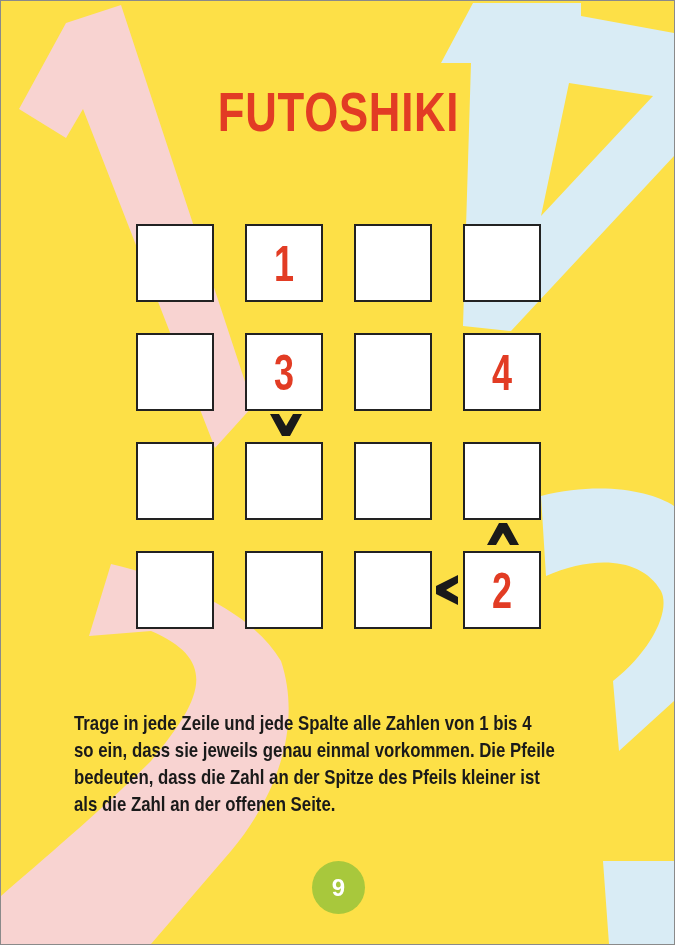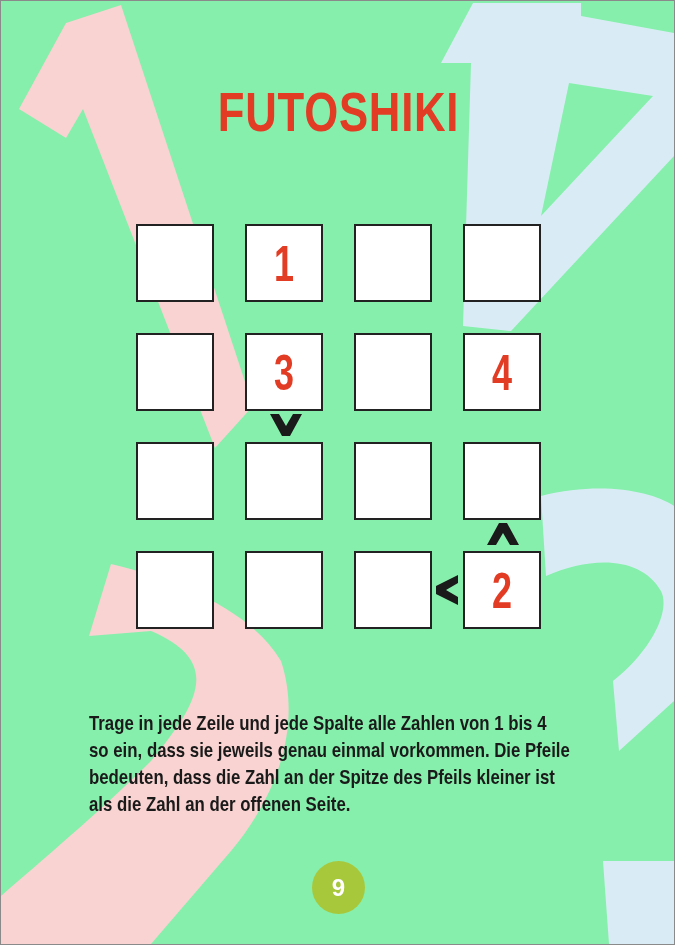--- a/index.html
+++ b/index.html
@@ -1,19 +1,19 @@
 <!DOCTYPE html>
 <html><head>
 <meta charset="utf-8">
 <style>
   html, body { margin: 0; padding: 0; background: #ffffff; }
   body { width: 675px; height: 945px; overflow: hidden; position: relative; }
   .page {
     position: absolute; left: 0; top: 0; width: 673px; height: 943px;
-    border: 1px solid #8a8a8a; background: #86efac; overflow: hidden;
+    border: 1px solid #8a8a8a; background: #fde047; overflow: hidden;
   }
   .bg-svg { position: absolute; left: 0; top: 0; width: 673px; height: 943px; }
   .title {
     position: absolute; left: 0; width: 673px; top: 78px; text-align: center;
     font-family: "Liberation Sans", sans-serif; font-weight: bold;
     font-size: 56px; letter-spacing: 1px; color: #e23c24;
     transform: scaleX(0.78); transform-origin: 341px 0;
   }
   .cell {
     position: absolute; width: 74px; height: 74px;
@@ -21,21 +21,21 @@
   }
   .cell-value {
     position: absolute; left: 0; top: 0; width: 74px; height: 74px;
     line-height: 76px; text-align: center;
     font-family: "Liberation Sans", sans-serif; font-weight: bold;
     font-size: 50px; color: #e23c24;
     transform: scaleX(0.72);
   }
   .arrow { position: absolute; }
   .instructions {
-    position: absolute; left: 88px; top: 708px; width: 500px;
+    position: absolute; left: 73px; top: 708px; width: 500px;
     font-family: "Liberation Sans", sans-serif; font-weight: bold;
     font-size: 21px; line-height: 27px; color: #1a1a1a;
   }
   .instructions .line {
     display: block; white-space: nowrap;
     transform: scaleX(0.80); transform-origin: 0 0;
   }
   .page-number {
     position: absolute; left: 311px; top: 860px; width: 53px; height: 53px;
     border-radius: 50%; background: #a8c83c;

